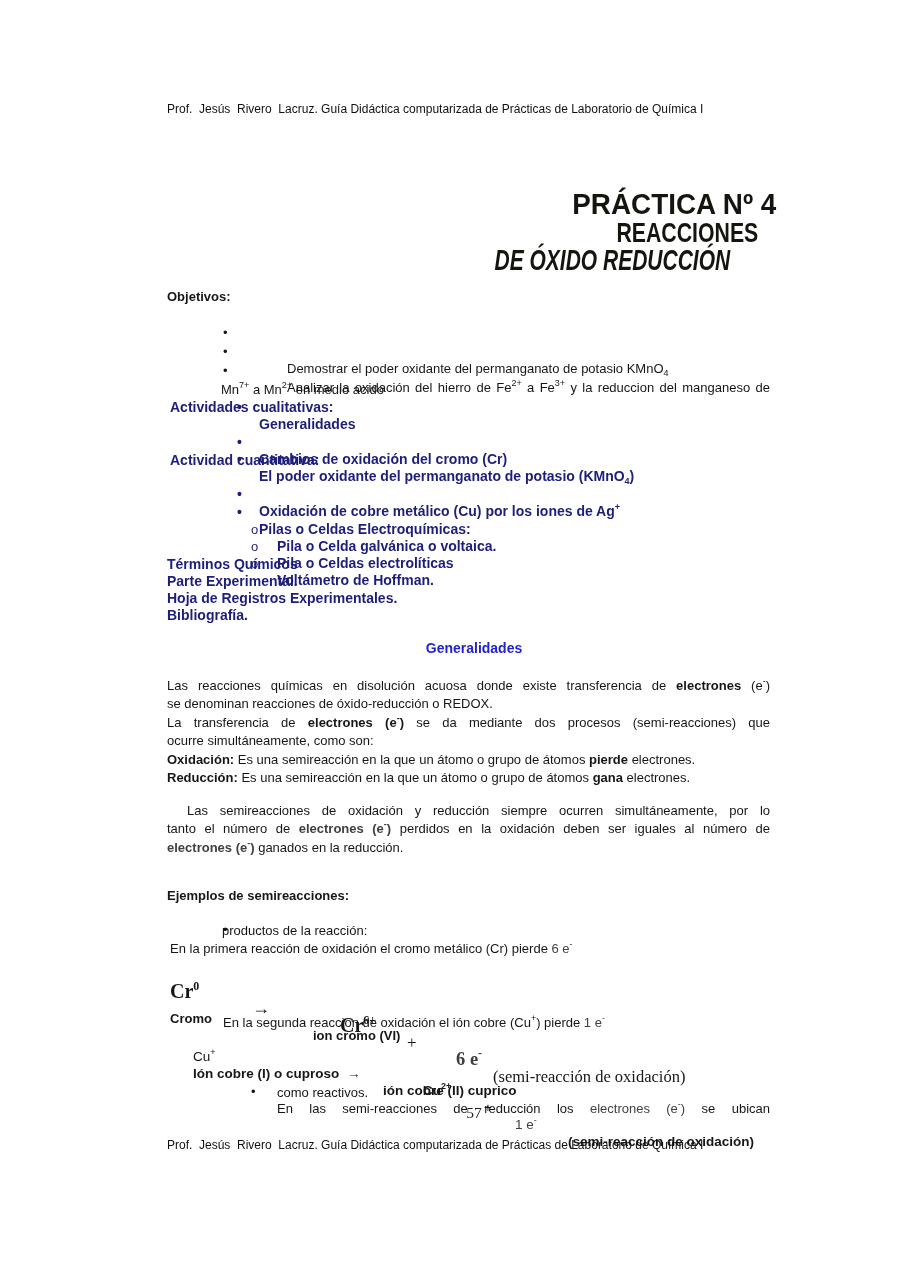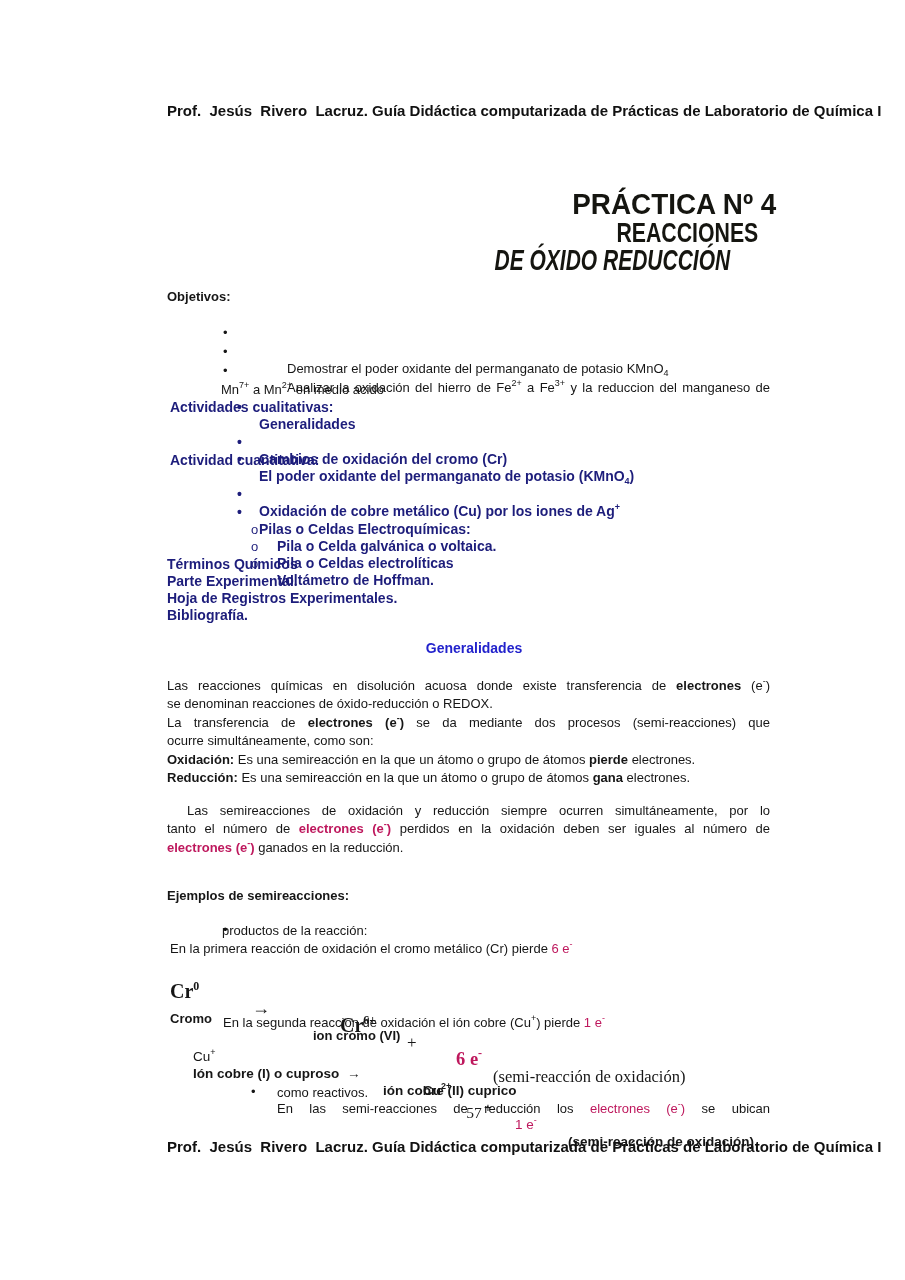--- a/index.html
+++ b/index.html
@@ -1,25 +1,25 @@
 <!DOCTYPE html>
 <html><head>
 <meta charset="utf-8">
 <style>
   html,body{margin:0;padding:0;background:#ffffff;}
   #page{position:relative;width:905px;height:1280px;background:#ffffff;overflow:hidden;
         font-family:"Liberation Sans",sans-serif;color:#161616;}
   .ln{position:absolute;left:167px;width:603px;font-size:13px;line-height:17px;white-space:pre-wrap;}
   .b{font-weight:bold;}
   .nv{color:#1d1d7b;font-weight:bold;font-size:14px;}
-  .bl{color:#be185d;}
+  .bl{color:#404040;}
   .j{text-align:justify;text-align-last:justify;}
   sup{font-size:9px;line-height:0;vertical-align:6px;letter-spacing:0;}
   sub{font-size:9px;line-height:0;vertical-align:-3px;}
-  .hdr{position:absolute;left:167px;width:640px;font-size:15px;font-weight:bold;white-space:pre;color:#111;}
+  .hdr{position:absolute;left:167px;width:640px;font-size:12px;font-weight:normal;white-space:pre;color:#111;}
   .titlewrap{position:absolute;left:167px;top:190px;width:614px;text-align:right;color:#151510;}
   .t1,.t2,.t3{display:block;font-weight:bold;white-space:nowrap;}
   .t1 span,.t2 span,.t3 span{display:inline-block;}
   .t1{font-size:29px;line-height:29px;}
   .t2{font-size:28px;line-height:27px;}
   .t3{font-size:30px;line-height:27px;font-style:italic;}
   .t1 span{transform:scaleX(0.96);transform-origin:center;}
   .t2 span{transform:scaleX(0.76);transform-origin:center;}
   .t3 span{transform:scaleX(0.70);transform-origin:center;}
   .mk{position:absolute;display:inline-block;}

